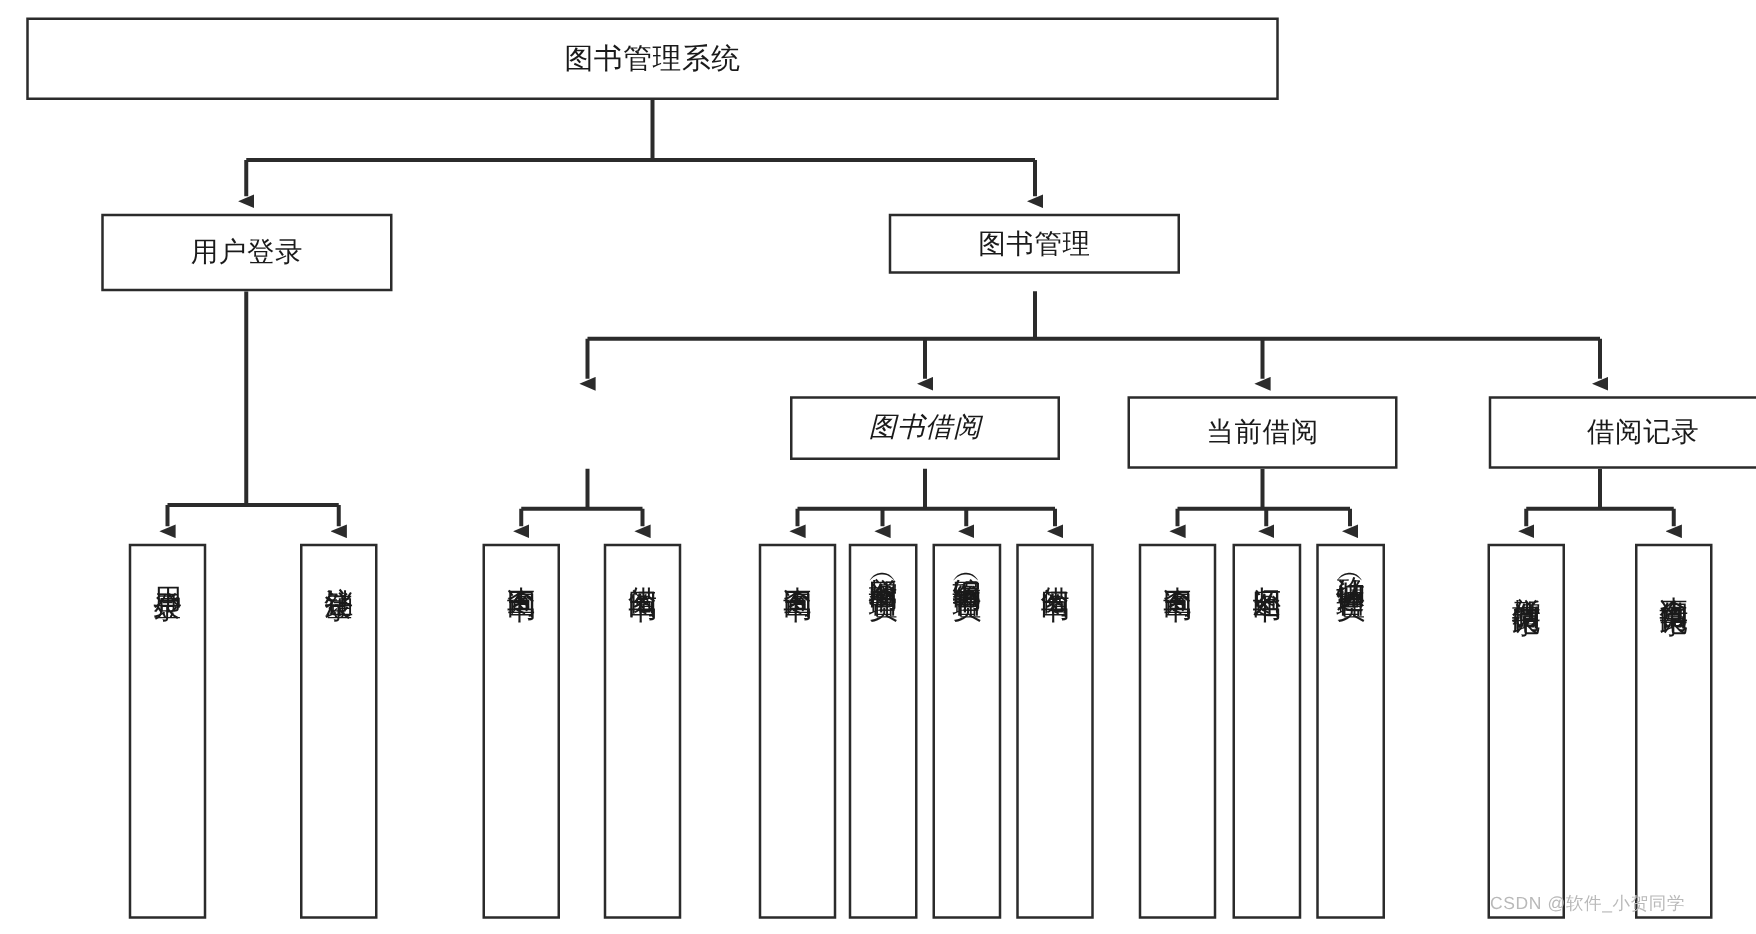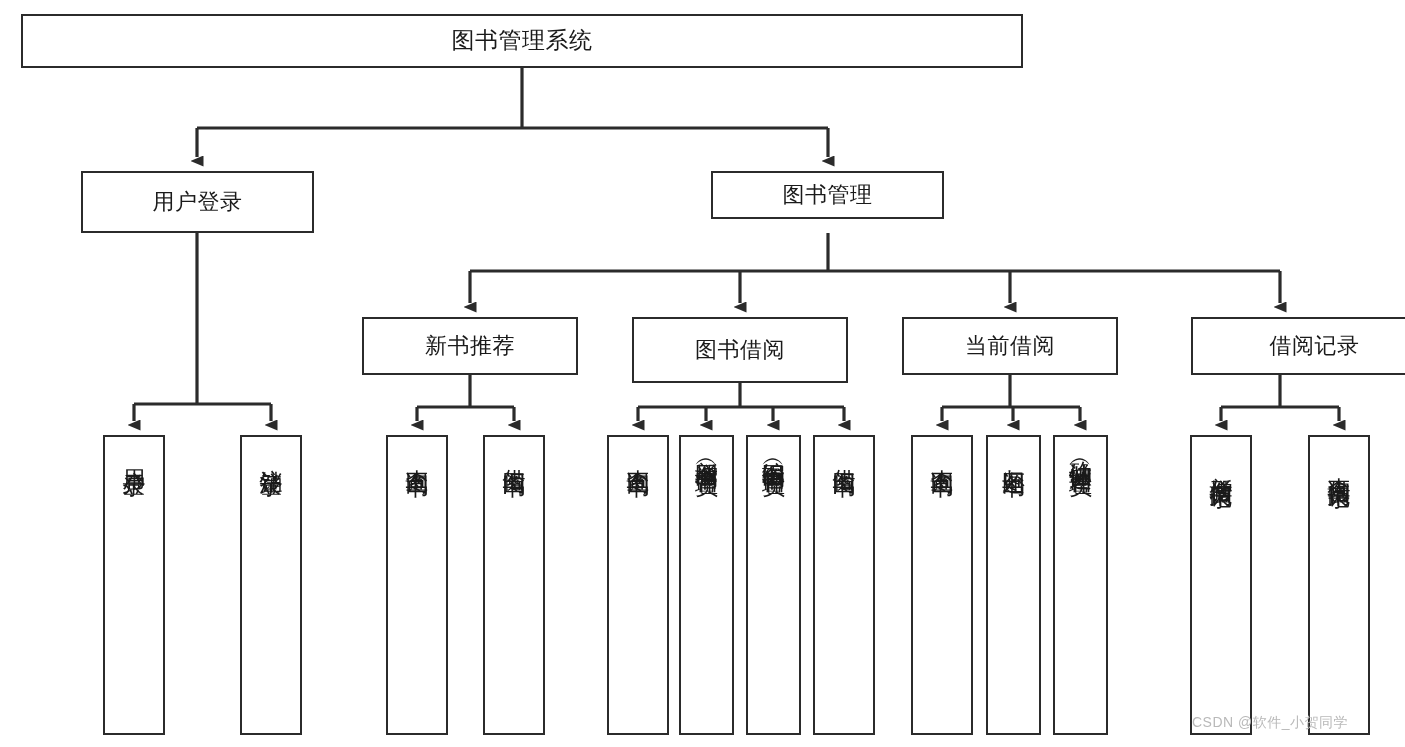--- a/index.html
+++ b/index.html
@@ -115,35 +115,32 @@
       <path d="M 1013,407 L 1013,421" marker-end="url(#arrowhead)"></path>
       <path d="M 1080,407 L 1080,421" marker-end="url(#arrowhead)"></path>
 
       <path d="M 1280,375 L 1280,407"></path>
       <path d="M 1221,407 L 1339,407"></path>
       <path d="M 1221,407 L 1221,421" marker-end="url(#arrowhead)"></path>
       <path d="M 1339,407 L 1339,421" marker-end="url(#arrowhead)"></path>
     </g>
   </svg>
 
-  <div class="node horizontal root" style="left:21px; top:14px; width:1002px; height:54px;">
+  <div class="node horizontal root" style="left:21px; top:14px; width:1002px; height:66px;">
     <span class="node-label">图书管理系统</span>
   </div>
 
   <div class="node horizontal" style="left:81px; top:171px; width:233px; height:62px;">
     <span class="node-label">用户登录</span>
   </div>
   <div class="node horizontal" style="left:711px; top:171px; width:233px; height:48px;">
     <span class="node-label">图书管理</span>
   </div>
 
-  <div class="node horizontal" style="left:362px; top:317px; width:216px; height:58px;">
-    <span class="node-label">新书推荐</span>
-  </div>
-  <div class="node horizontal" style="left:632px; top:317px; width:216px; height:66px;">
+  <div class="node horizontal" style="left:632px; top:317px; width:216px; height:51px;font-style:italic;">
     <span class="node-label">图书借阅</span>
   </div>
   <div class="node horizontal" style="left:902px; top:317px; width:216px; height:58px;justify-content:center;">
     <span class="node-label">当前借阅</span>
   </div>
   <div class="node horizontal" style="left:1172px; top:317px; width:247px; height:58px;margin-left:19px;">
     <span class="node-label">借阅记录</span>
   </div>
 
   <div class="node vertical" style="left:103px; top:435px; width:62px; height:300px;">

